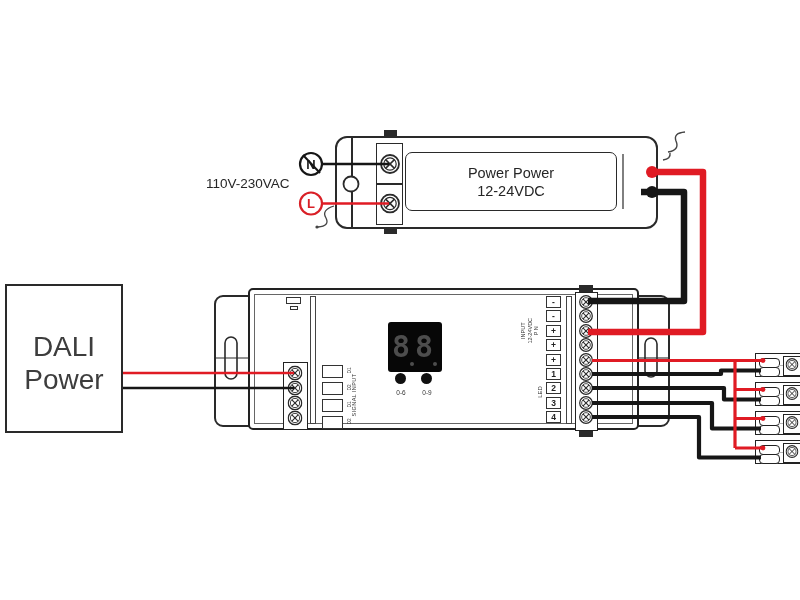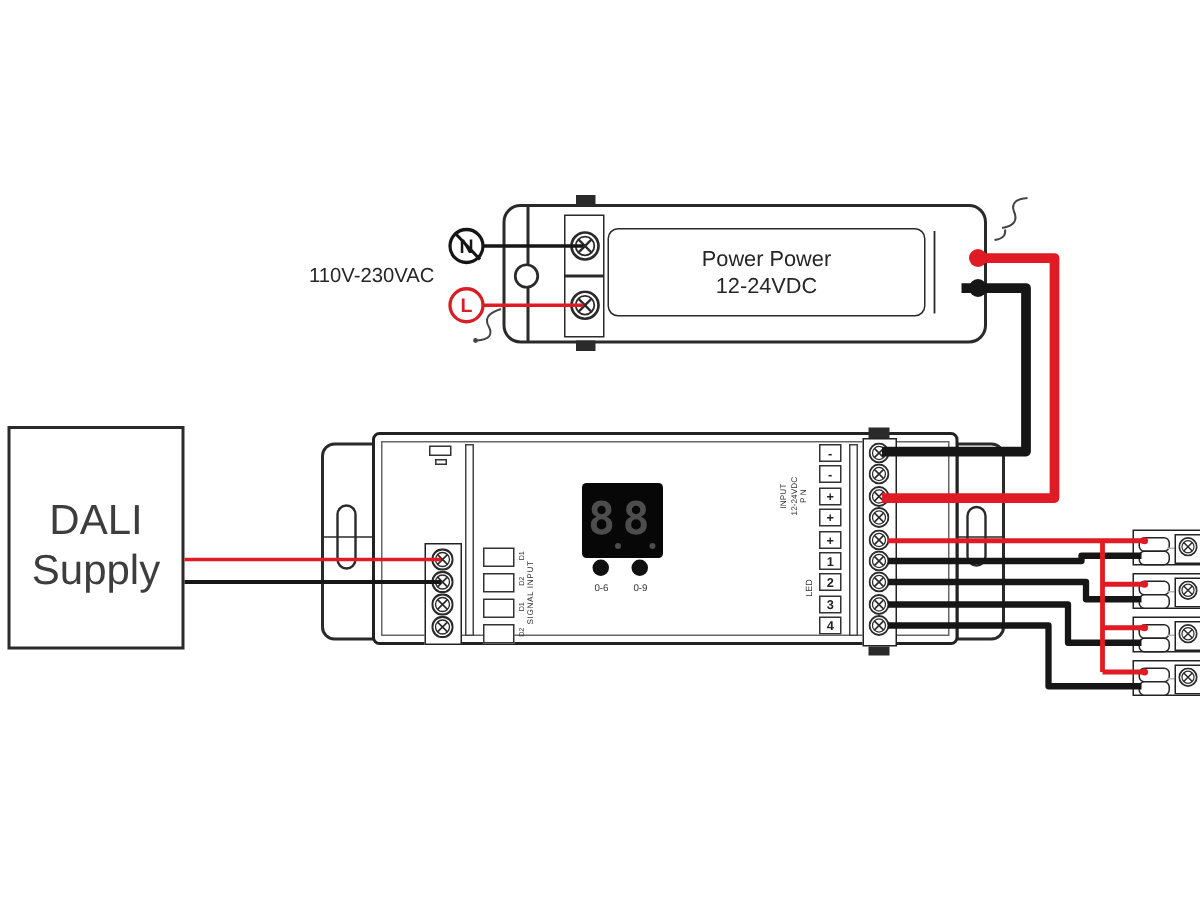--- a/index.html
+++ b/index.html
@@ -50,21 +50,21 @@
   .screwbox{position:absolute;left:27px;top:2px;width:19px;height:18px;border:1.4px solid #222;background:#fff;}
 </style>
 </head>
 <body>
 
 <div class="canvas">
 
   <div class="abs dali-box"></div>
   <div class="abs dali-text">
     <div>DALI</div>
-    <div>Supply</div>
+    <div>Power</div>
   </div>
 
   <div class="abs ac-label">110V-230VAC</div>
   <div class="abs psu-body"></div>
   <div class="abs psu-vline"></div>
   <div class="abs psu-cell" style="top:143px;"></div>
   <div class="abs psu-cell" style="top:184px;"></div>
   <div class="abs psu-tab" style="top:130px;"></div>
   <div class="abs psu-tab" style="top:227px;"></div>
   <div class="abs psu-label-box">

